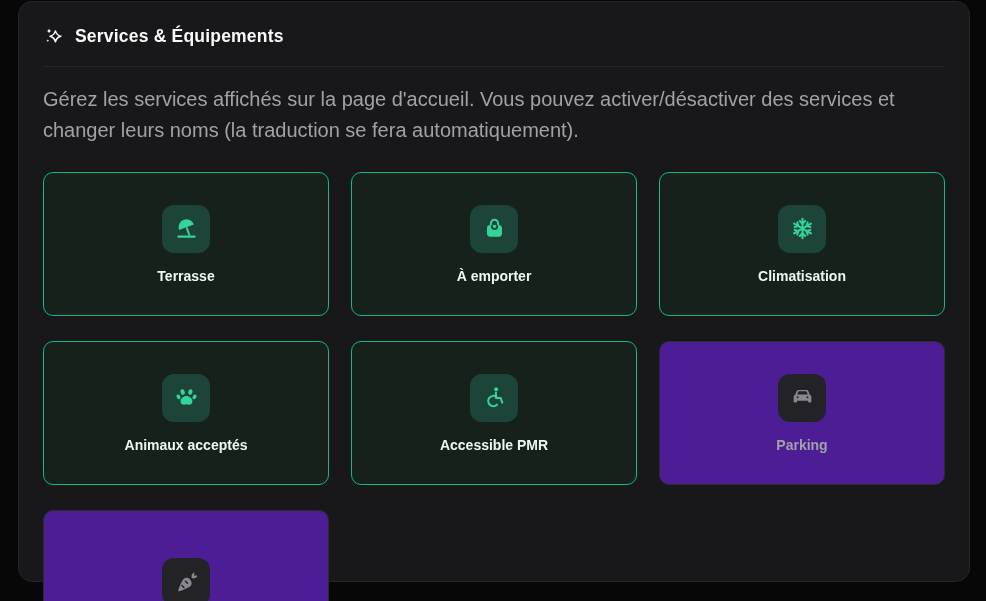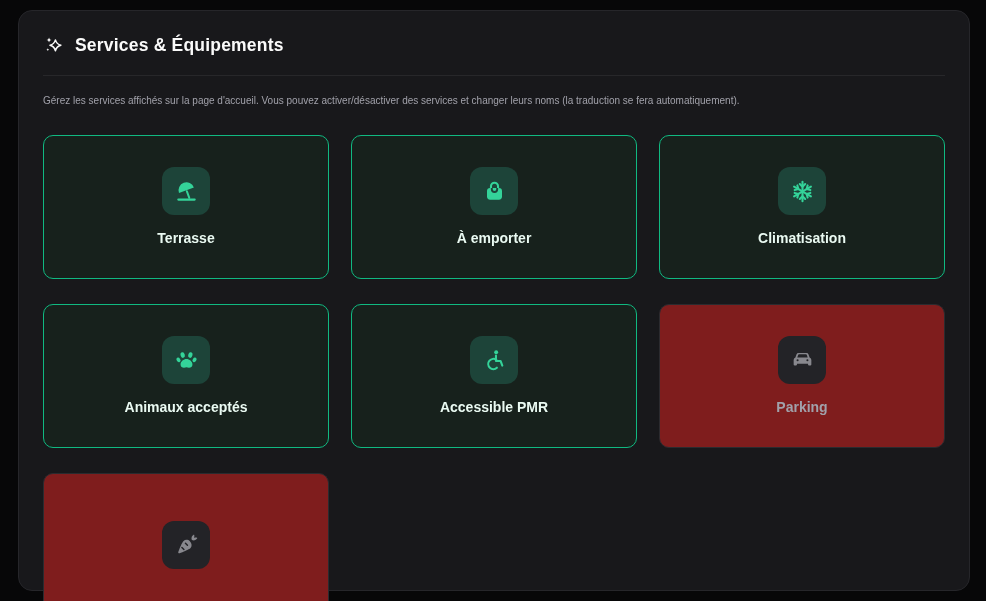--- a/index.html
+++ b/index.html
@@ -3,37 +3,37 @@
 <meta charset="utf-8">
 <style>
   html,body{margin:0;padding:0;}
   body{
     width:986px;height:601px;position:relative;overflow:hidden;
     background:#070708;
     font-family:"Liberation Sans", sans-serif;
     -webkit-font-smoothing:antialiased;
   }
   .panel{
-    position:absolute;left:18px;top:10px;width:952px;height:581px;
+    position:absolute;left:18px;top:1px;width:952px;height:581px;
     box-sizing:border-box;
     background:#18181b;border:1px solid #26262a;border-radius:14px;
     padding:0 24px;
   }
   .panel-header{
     display:flex;align-items:center;gap:11px;
     padding:24px 0 19px 0;
   }
   .panel-header .hicon{width:21px;height:21px;display:flex;align-items:center;justify-content:center;}
   .panel-title{
     font-size:17.5px;font-weight:700;color:#fafafa;letter-spacing:.2px;
   }
   .divider{border:none;border-top:1px solid #27272a;margin:0;}
   .panel-desc{
     margin:17px 0 0 0;
-    font-size:10px;line-height:1.55;color:#a1a1aa;
+    font-size:20px;line-height:1.55;color:#a1a1aa;
   }
   .grid{
     margin-top:26px;
     display:grid;grid-template-columns:repeat(3,1fr);
     column-gap:22px;row-gap:25px;
   }
   .card{
     height:144px;box-sizing:border-box;border-radius:10px;
     display:flex;flex-direction:column;align-items:center;justify-content:center;
     gap:15px;cursor:pointer;user-select:none;
@@ -46,21 +46,21 @@
   .card .icon-box svg{width:25px;height:25px;display:block;}
   .card .label{font-size:14px;font-weight:700;}
   .card.active{
     --box-bg:#1d4439;
     background:#17211c;border:1px solid #10b981;
   }
   .card.active .icon-box{color:#34d399;}
   .card.active .label{color:#eafaf2;}
   .card.inactive{
     --box-bg:#232327;
-    background:#7f1d1d;border:1px solid #2b2b2f;
+    background:#4c1d95;border:1px solid #2b2b2f;
   }
   .card.inactive .icon-box{color:#88888e;}
   .card.inactive .label{color:#a1a1aa;}
   .cut-fill{fill:var(--box-bg);}
   .cut-stroke{stroke:var(--box-bg);fill:none;}
 </style>
 </head>
 <body>
 
 <div class="panel">

